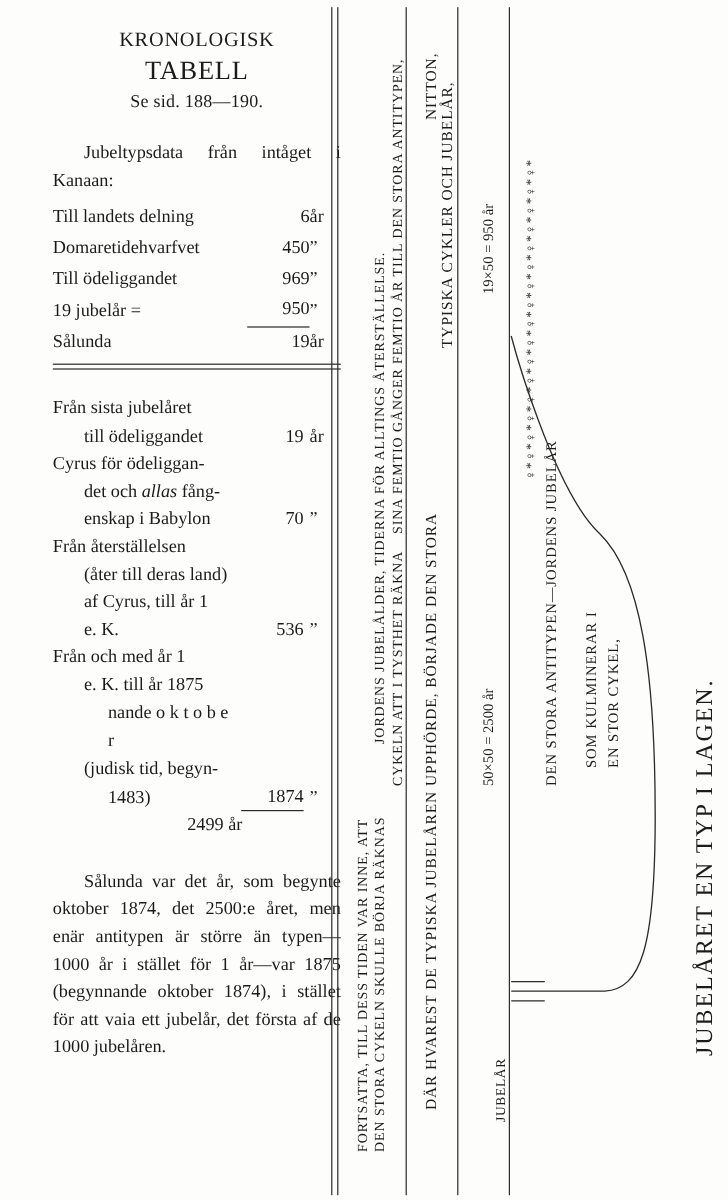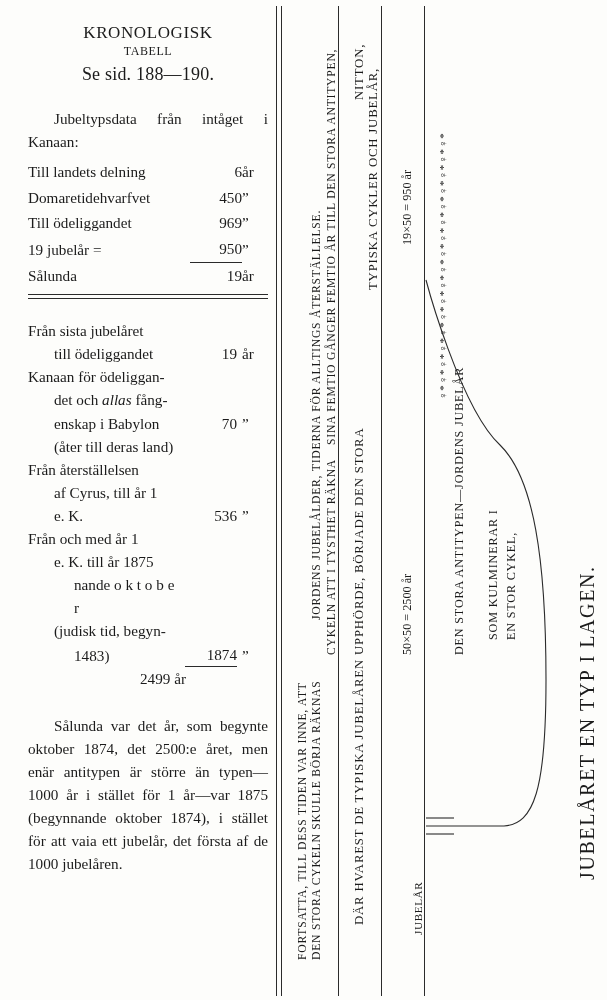--- a/index.html
+++ b/index.html
@@ -13,38 +13,38 @@
     height: 1000px;
     background: #fdfdfb;
     overflow: hidden;
     font-family: "Liberation Serif", serif;
     color: #1b1b1b;
   }
 
   
   .left-col {
     position: absolute;
-    left: 28px;
+    left: 44px;
     top: 22px;
     width: 240px;
   }
   .title-block {
     text-align: center;
     line-height: 1.32;
   }
   .title-main {
     font-size: 17px;
     letter-spacing: 0.6px;
   }
   .title-sub {
-    font-size: 12px;
+    font-size: 22px;
     letter-spacing: 0.6px;
   }
   .title-ref {
-    font-size: 18px;
+    font-size: 15px;
     margin-top: 3px;
     letter-spacing: 0.2px;
   }
 
   .para {
     font-size: 15.2px;
     line-height: 1.52;
     text-align: justify;
     text-justify: inter-word;
   }
@@ -244,41 +244,41 @@
         <div class="txt">Från sista jubelåret</div>
         <div class="val"></div>
         <div class="un"></div>
       </div>
       <div class="row">
         <div class="txt ind1">till ödeliggandet</div>
         <div class="val">19</div>
         <div class="un">år</div>
       </div>
       <div class="row">
-        <div class="txt">Kanaan för ödeliggan-</div>
+        <div class="txt">Cyrus för ödeliggan-</div>
         <div class="val"></div>
         <div class="un"></div>
       </div>
       <div class="row">
         <div class="txt ind1">det och <em class="it">allas</em> fång-</div>
         <div class="val"></div>
         <div class="un"></div>
       </div>
       <div class="row">
         <div class="txt ind1">enskap i Babylon</div>
         <div class="val">70</div>
         <div class="un">”</div>
       </div>
       <div class="row">
+        <div class="txt">Från återställelsen</div>
+        <div class="val"></div>
+        <div class="un"></div>
+      </div>
+      <div class="row">
         <div class="txt ind1">(åter till deras land)</div>
-        <div class="val"></div>
-        <div class="un"></div>
-      </div>
-      <div class="row">
-        <div class="txt">Från återställelsen</div>
         <div class="val"></div>
         <div class="un"></div>
       </div>
       <div class="row">
         <div class="txt ind1">af Cyrus, till år 1</div>
         <div class="val"></div>
         <div class="un"></div>
       </div>
       <div class="row">
         <div class="txt ind1">e. K.</div>

